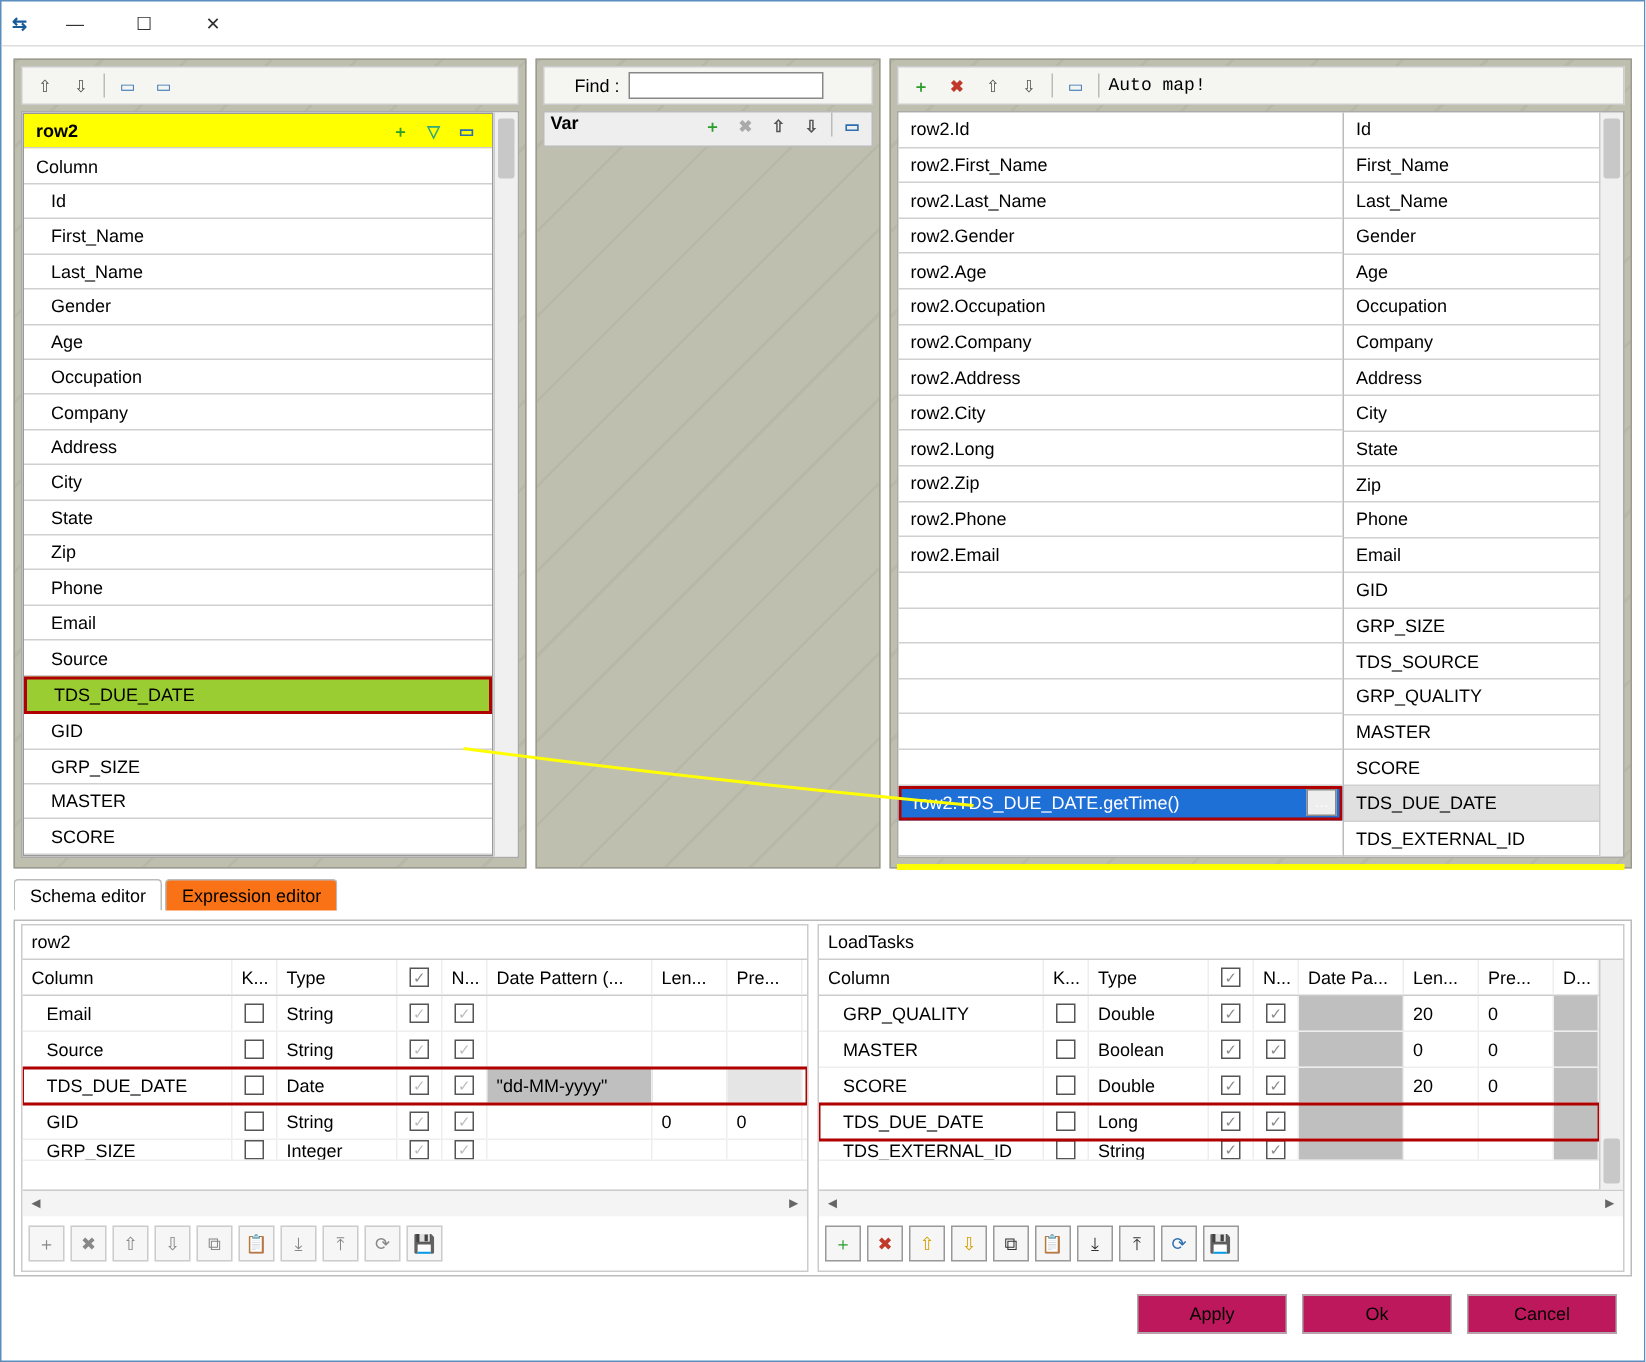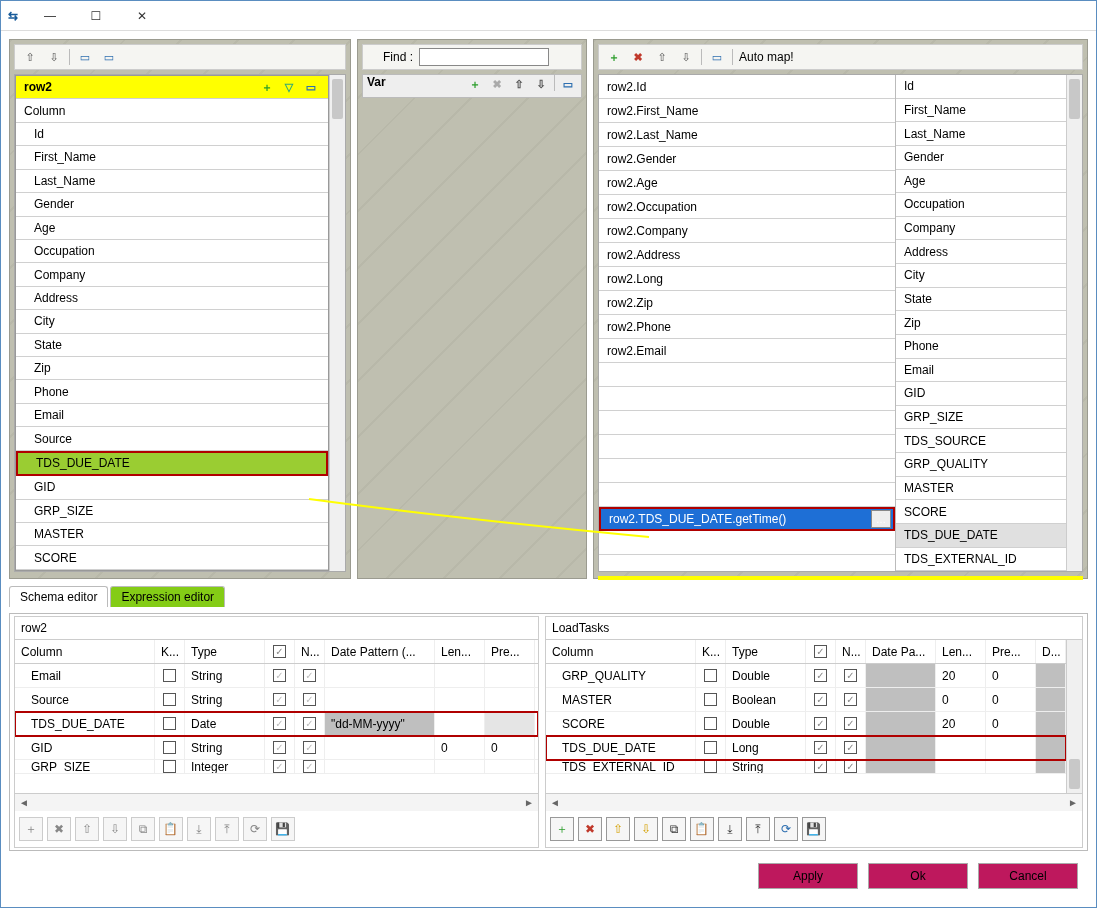--- a/index.html
+++ b/index.html
@@ -38,29 +38,29 @@
   .row.item { padding-left:18px; }
   .row.highlight-green { background:#9acd32; border:2px solid #b00000; height:26px;}
   .row.selected-blue { background:#1e6fd6; color:#fff; border:2px solid #b00000; justify-content:space-between; padding-right:2px;}
   .row.output-sel { background:#e8e8e8; }
   .header-icons { display:flex; gap:4px; align-items:center;}
   .scroll-stub { width:16px; background:#f0f0f0; border-left:1px solid #ccc; position:relative;}
   .scroll-stub .thumb { position:absolute; left:2px; right:2px; height:40px; background:#c8c8c8; border-radius:2px;}
   .mid .varbar { background:#eee; margin:0 4px; border:1px solid #bbb; height:24px; display:flex; align-items:flex-start; gap:4px; padding:0 4px; font-weight:bold;}
   .find-row { display:flex; align-items:center; gap:6px; height:26px; background:#f5f5f2; border:1px solid #ccc; margin:4px; padding:2px 20px;}
   .find-row input { border:1px solid #888; height:18px; width:130px; font-size:12px; padding:0 3px;}
-  .right-toolbar-text { font-size:12px; }
+  .right-toolbar-text { font-size:12px;font-family:Liberation Mono, monospace; }
   .right-content { display:flex; gap:0; margin:0 4px 4px 4px; height:calc(100% - 40px); border:1px solid #aaa;}
   .right-col { background:#fff; flex:1; overflow:hidden; border-right:1px solid #bbb; display:flex; flex-direction:column;}
   .right-col.last { border-right:none; }
   .expr-btn { width:20px; height:18px; border:1px solid #888; background:#eee; display:flex; align-items:center; justify-content:center; font-size:10px;}
   .yellow-under { height:4px; background:#ffff00; margin:0 4px;}
   
   .tabs { display:flex; align-items:flex-end; height:22px;}
-  .tab { border:1px solid #bbb; border-bottom:none; background:#84cc16; padding:3px 10px; border-radius:3px 3px 0 0; margin-right:2px; font-size:12px;}
+  .tab { border:1px solid #bbb; border-bottom:none; background:#f97316; padding:3px 10px; border-radius:3px 3px 0 0; margin-right:2px; font-size:12px;}
   .tab.active { background:#fff; }
   .lower { border:1px solid #bbb; flex:1; display:flex; flex-direction:column; min-height:0;}
   .lower-cols { flex:1; display:flex; gap:6px; padding:2px 4px; min-height:0;}
   .schema-pane { flex:1; border:1px solid #ccc; display:flex; flex-direction:column; min-height:0;}
   .schema-title { padding:4px 6px; font-size:12px; }
   .schema-table { flex:1; overflow:hidden; border-top:1px solid #ccc; display:flex; flex-direction:column;}
   .schema-head, .schema-row { display:grid; align-items:center; font-size:12px; height:24px;}
   .schema-head { background:#fff; border-bottom:1px solid #ccc;}
   .schema-row { border-bottom:1px solid #eee;}
   .schema-row.redbox { outline:2px solid #b00000; outline-offset:-1px;}
@@ -177,20 +177,21 @@
         <div class="right-content">
           <div class="right-col" id="rightExpr">
               <div class="row">row2.Id</div>
               <div class="row">row2.First_Name</div>
               <div class="row">row2.Last_Name</div>
               <div class="row">row2.Gender</div>
               <div class="row">row2.Age</div>
               <div class="row">row2.Occupation</div>
               <div class="row">row2.Company</div>
               <div class="row">row2.Address</div>
+              <div class="row">row2.City</div>
               <div class="row">row2.Long</div>
               <div class="row">row2.Zip</div>
               <div class="row">row2.Phone</div>
               <div class="row">row2.Email</div>
               <div class="row"></div>
               <div class="row"></div>
               <div class="row"></div>
               <div class="row"></div>
               <div class="row"></div>
               <div class="row"></div>

